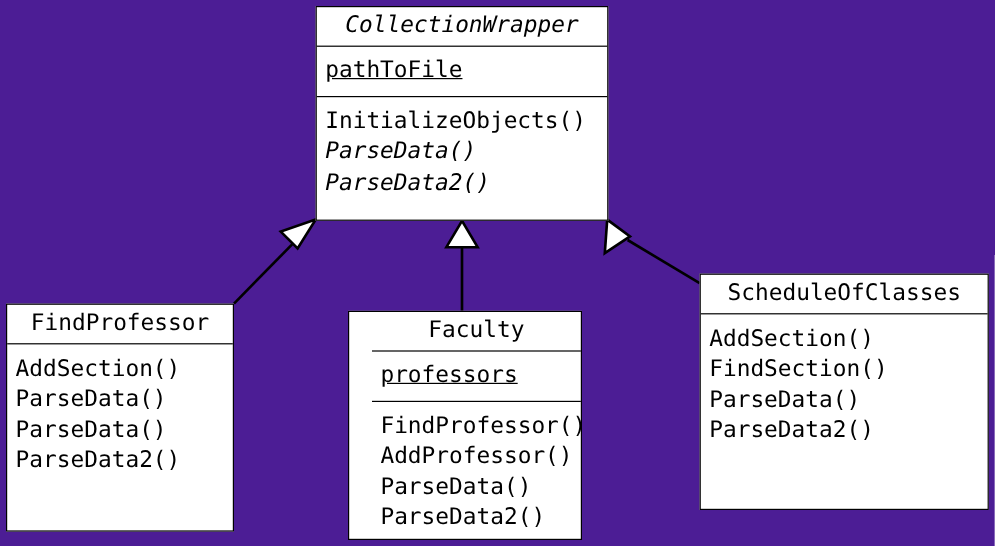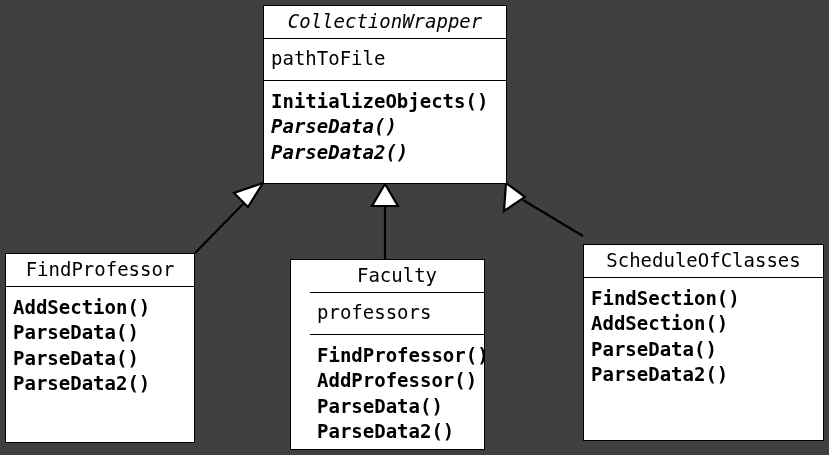--- a/index.html
+++ b/index.html
@@ -4,21 +4,21 @@
 <style>
   html, body {
     margin: 0;
     padding: 0;
     background: #ffffff;
   }
   #canvas {
     position: relative;
     width: 829px;
     height: 455px;
-    background: #404040;
+    background: #4c1d95;
     overflow: hidden;
     font-family: "DejaVu Sans Mono", "Liberation Mono", monospace;
   }
   .uml-class {
     position: absolute;
     box-sizing: border-box;
     border: 1.6px solid #000000;
     background: #ffffff;
     z-index: 2;
   }
@@ -36,49 +36,49 @@
     font-style: italic;
   }
   .class-attrs-row {
     box-sizing: border-box;
     border-bottom: 1.6px solid #000000;
     font-size: 19px;
     line-height: 1;
     padding: 10px 0 12px 7px;
     color: #000000;
     white-space: nowrap;
+    text-decoration: underline;
   }
   .class-ops-row {
     box-sizing: border-box;
     font-size: 19px;
     line-height: 1.33;
     padding: 8px 0 8px 7px;
     color: #000000;
     white-space: nowrap;
-    font-weight: bold;
   }
   .op-item {
     display: block;
   }
   .op-item.abstract {
     font-style: italic;
   }
   #connectors {
     position: absolute;
     left: 0;
     top: 0;
     width: 829px;
     height: 455px;
     z-index: 1;
   }
   
   #cls-collectionwrapper { left: 263px; top: 5px; width: 244px; height: 179px; }
   #cls-coursecatalog     { left: 5px;   top: 253px; width: 190px; height: 190px; }
   #cls-faculty           { left: 290px; top: 259px; width: 195px; height: 191px; padding-left: 19px; }
-  #cls-scheduleofclasses { left: 583px; top: 244px; width: 241px; height: 197px; }
+  #cls-scheduleofclasses { left: 583px; top: 228px; width: 241px; height: 197px; }
 </style>
 </head>
 <body>
 
 <div id="canvas">
 
   <svg id="connectors" viewBox="0 0 829 455" width="829" height="455" xmlns="http://www.w3.org/2000/svg">
 
     <g>
       <line x1="195" y1="253" x2="246.5" y2="200.5" stroke="#000000" stroke-width="2.2"></line>
@@ -127,20 +127,20 @@
       <span class="op-item">FindProfessor()</span>
       <span class="op-item">AddProfessor()</span>
       <span class="op-item">ParseData()</span>
       <span class="op-item">ParseData2()</span>
     </div>
   </div>
 
   <div class="uml-class" id="cls-scheduleofclasses">
     <div class="class-name-row">ScheduleOfClasses</div>
     <div class="class-ops-row">
+      <span class="op-item">AddSection()</span>
       <span class="op-item">FindSection()</span>
-      <span class="op-item">AddSection()</span>
       <span class="op-item">ParseData()</span>
       <span class="op-item">ParseData2()</span>
     </div>
   </div>
 
 </div>
 
 </body></html>

